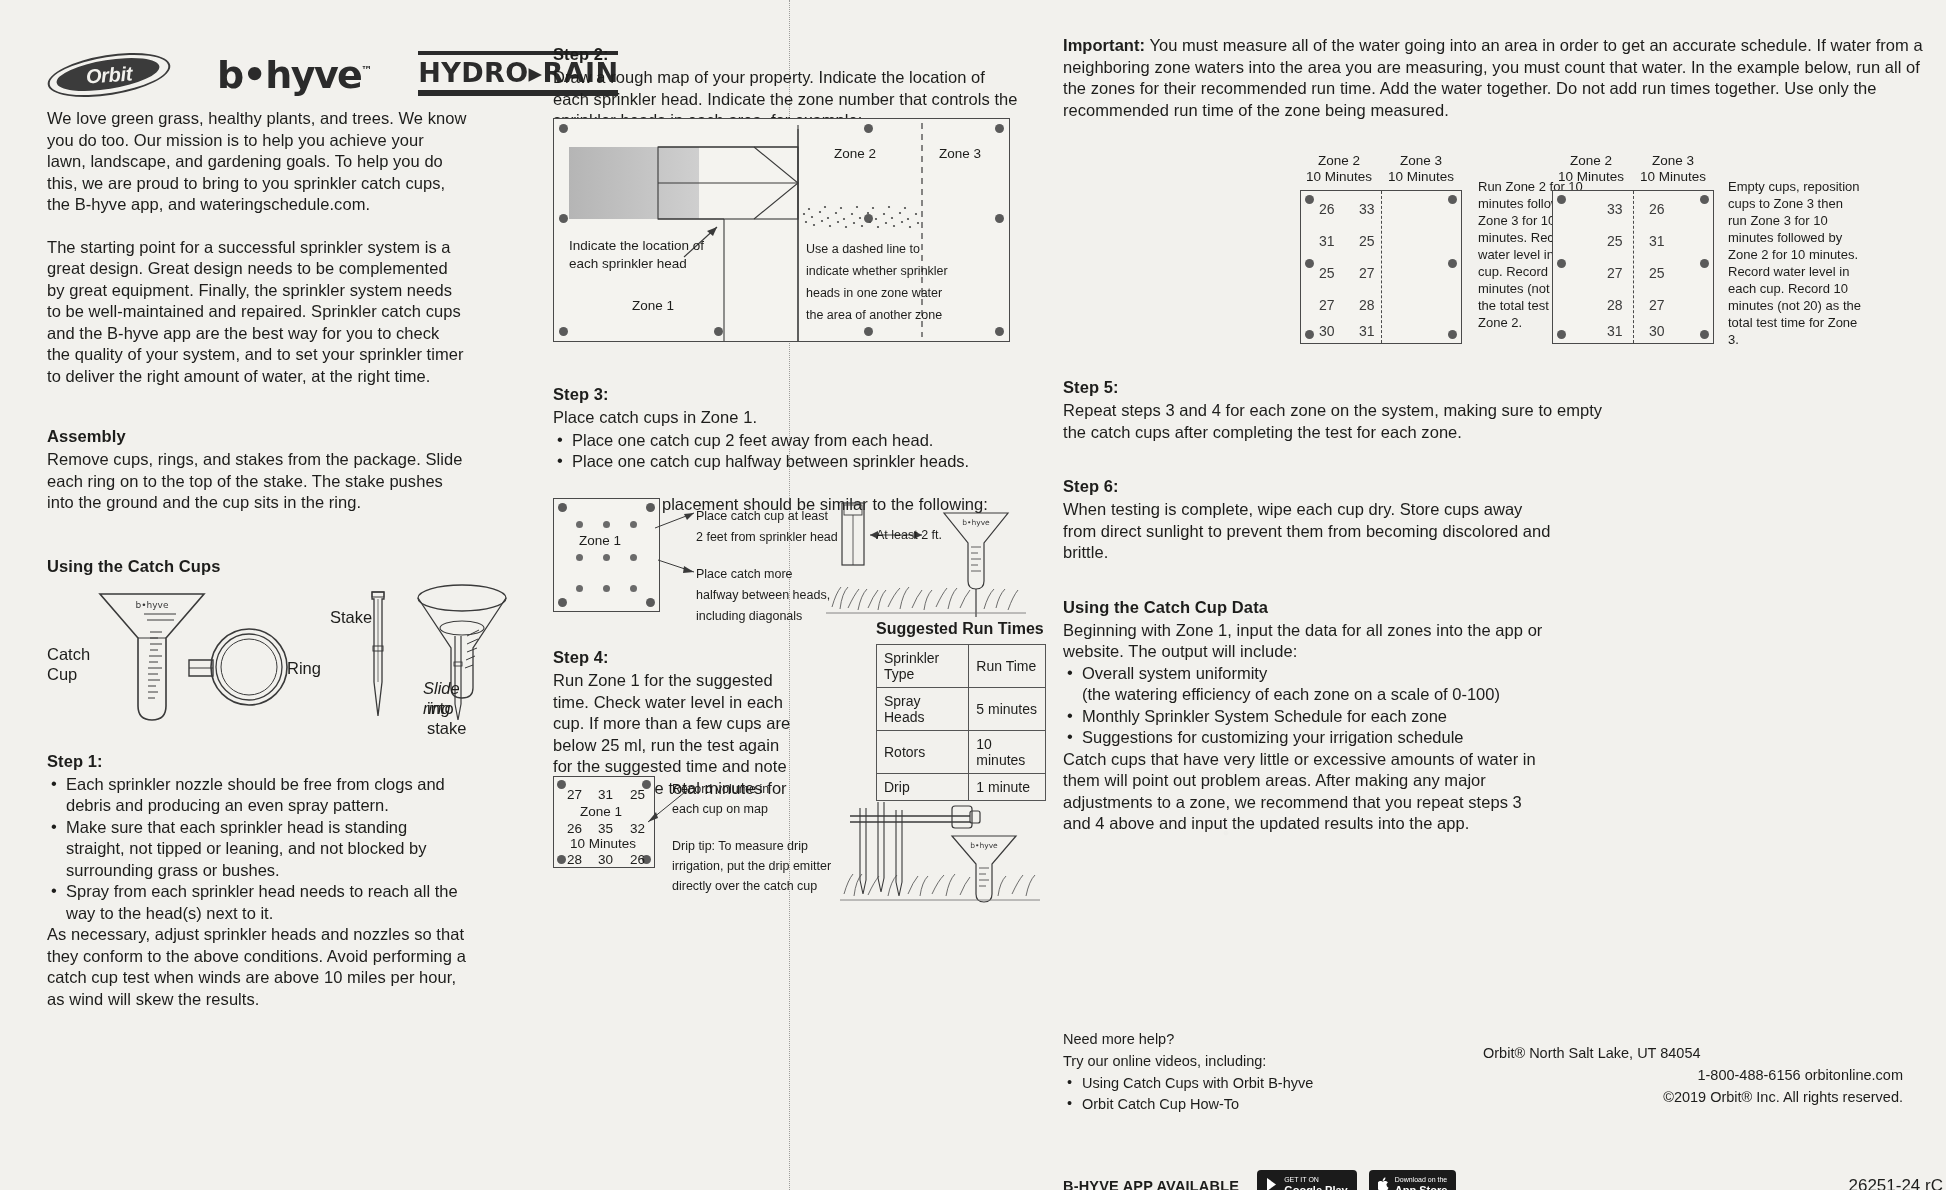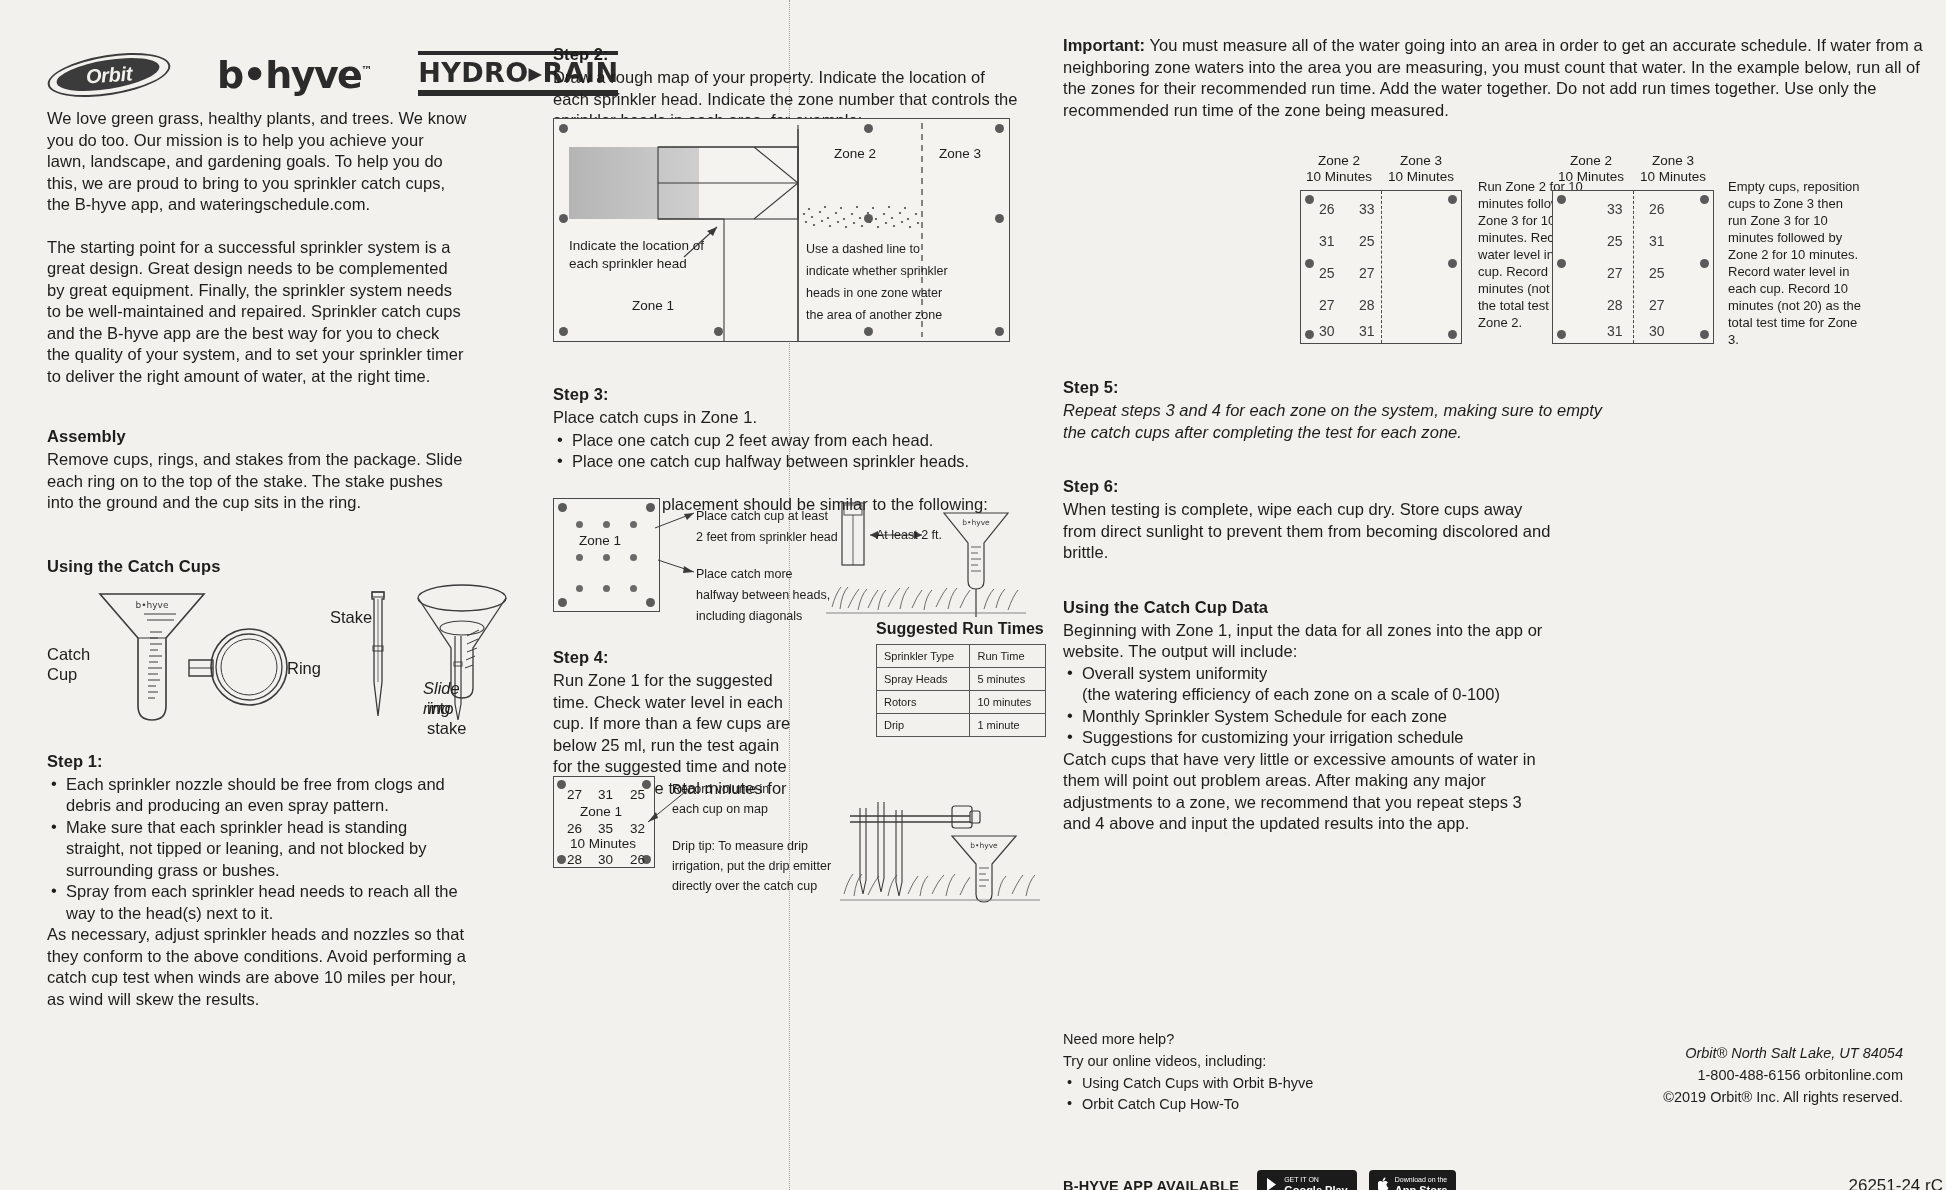--- a/index.html
+++ b/index.html
@@ -59,21 +59,21 @@
   .lbl{position:absolute;font-size:16.5px;line-height:20px;}
 
   
   .fig{position:relative;border:1.4px solid #4a4a4a;background:#f4f3ef;}
   .dot{position:absolute;width:9px;height:9px;border-radius:50%;background:#5a5a5a;}
   .dot.sm{width:7px;height:7px;background:#6a6a6a;}
   .figtext{position:absolute;font-size:13.5px;line-height:17px;}
   .figtext.s{font-size:12.5px;line-height:16px;}
 
   
-  table.rt{border-collapse:collapse;width:100%;font-size:11px;}
+  table.rt{border-collapse:collapse;width:100%;font-size:14px;}
   table.rt th,table.rt td{border:1px solid #555;padding:5px 7px;text-align:left;font-weight:normal;}
   table.rt th{font-weight:normal;}
   .rt-title{font-size:16px;font-weight:bold;margin:0 0 6px 0;}
 
   
   .zgrid{position:relative;border:1.5px solid #4a4a4a;background:#f4f3ef;}
   .zgrid .vdash{position:absolute;top:0;bottom:0;border-left:1.5px dashed #4a4a4a;}
   .zgrid .num{position:absolute;font-size:14px;color:#3a3a3a;}
   .zhdr{font-size:13.5px;line-height:16px;text-align:center;}
 
@@ -521,21 +521,21 @@
     <div class="num" style="left:96px;top:10px;">26</div>
     <div class="num" style="left:96px;top:42px;">31</div>
     <div class="num" style="left:96px;top:74px;">25</div>
     <div class="num" style="left:96px;top:106px;">27</div>
     <div class="num" style="left:96px;top:132px;">30</div>
   </div>
   <div class="txt-xs" style="position:absolute;left:1728px;top:178px;width:135px;">Empty cups, reposition cups to Zone 3 then run Zone 3 for 10 minutes followed by Zone 2 for 10 minutes. Record water level in each cup. Record 10 minutes (not 20) as the total test time for Zone 3.</div>
 
   <div class="col c3" style="top:368px;">
     <h3 class="head">Step 5:</h3>
-    <p class="body" style="width:560px;font-style:italic;">Repeat steps 3 and 4 for each zone on the system, making sure to empty the catch cups after completing the test for each zone.</p>
+    <p class="body" style="width:560px;">Repeat steps 3 and 4 for each zone on the system, making sure to empty the catch cups after completing the test for each zone.</p>
     <div style="height:24px;"></div>
     <h3 class="head">Step 6:</h3>
     <p class="body">When testing is complete, wipe each cup dry. Store cups away from direct sunlight to prevent them from becoming discolored and brittle.</p>
     <div style="height:24px;"></div>
     <h3 class="head">Using the Catch Cup Data</h3>
     <p class="body">Beginning with Zone 1, input the data for all zones into the app or website. The output will include:</p>
     <ul class="bul">
       <li>
         <span>Overall system uniformity</span><br>
         <span>(the watering efficiency of each zone on a scale of 0-100)</span>
@@ -550,21 +550,21 @@
     <div style="display:flex;">
       <div style="width:420px;">
         <div class="txt-s">Need more help?</div>
         <div class="txt-s" style="margin-top:3px;">Try our online videos, including:</div>
         <ul class="bul" style="margin-top:2px;">
           <li class="txt-s" style="font-size:14.5px;line-height:21px;">Using Catch Cups with Orbit B-hyve</li>
           <li class="txt-s" style="font-size:14.5px;line-height:21px;">Orbit Catch Cup How-To</li>
         </ul>
       </div>
       <div style="width:420px;padding-top:14px;">
-        <div class="txt-s" style="text-align:right;font-style:italic;">Orbit® North Salt Lake, UT 84054</div>
+        <div class="txt-s" style="">Orbit® North Salt Lake, UT 84054</div>
         <div class="txt-s" style="text-align:right;margin-top:3px;">1-800-488-6156 orbitonline.com</div>
         <div class="txt-s" style="text-align:right;margin-top:3px;">©2019 Orbit® Inc. All rights reserved.</div>
       </div>
     </div>
 
     <div style="display:flex;align-items:center;margin-top:55px;">
       <div class="smallcaps">B-HYVE APP AVAILABLE</div>
       <div class="badge" style="margin-left:18px;">
         <span>
           <svg width="13" height="15" viewBox="0 0 13 15">

